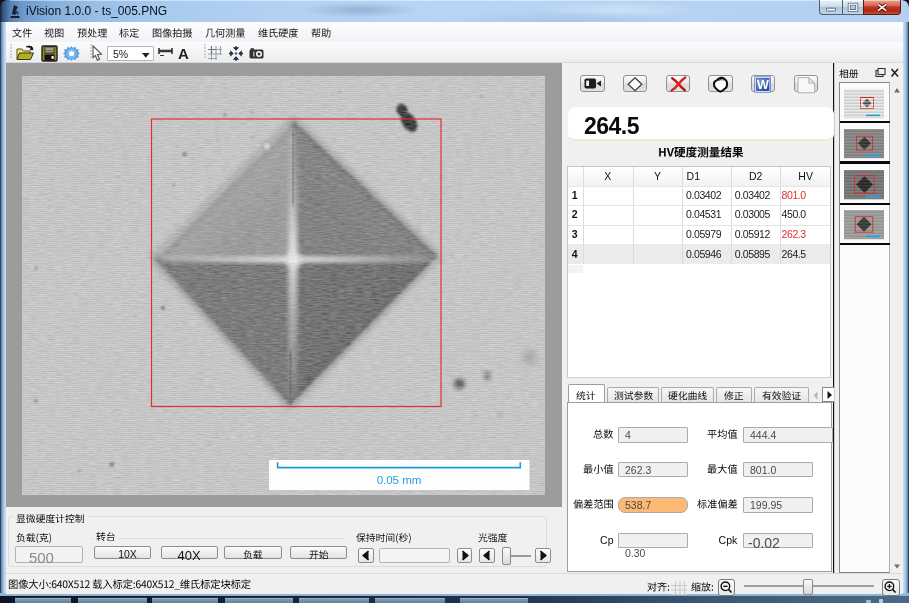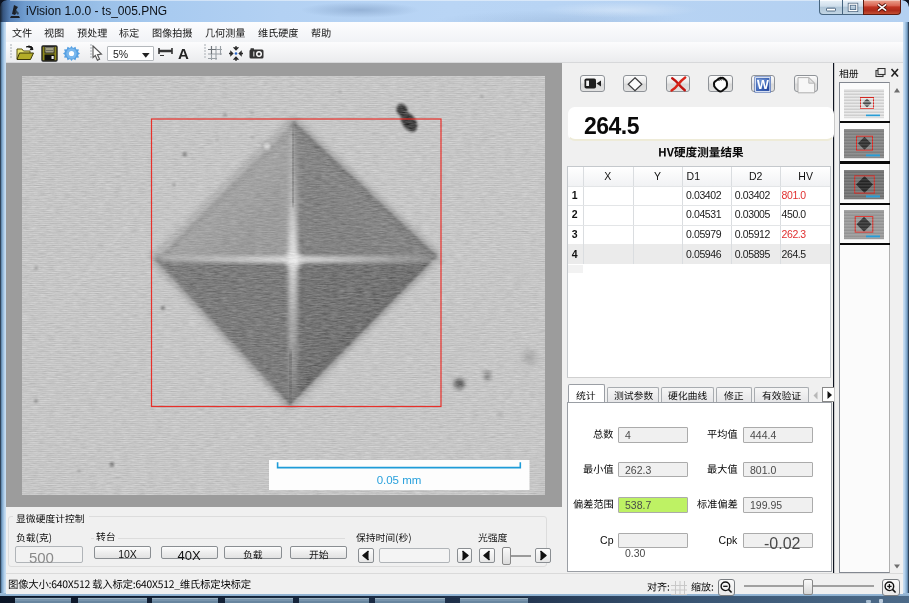--- a/index.html
+++ b/index.html
@@ -362,54 +362,54 @@
     <div class="abs" style="left:566.5px;top:402.3px;width:265px;height:169.7px;background:#fff;border:1px solid #9a9ea4"></div>
     <svg style="position:absolute;left:593.1px;top:426.2px;overflow:visible" width="20" height="15" viewBox="0 0 20 15">
       <path d="M7.7 9.7 8.3 9.3Q8.6 9.7 8.9 10.1Q9.2 10.4 9.4 10.8Q9.7 11.2 9.8 11.5L9.1 11.9Q9.0 11.6 8.8 11.2Q8.6 10.8 8.3 10.4Q8.0 10.0 7.7 9.7ZM4.2 9.1 4.7 8.7Q5.1 8.9 5.4 9.2Q5.8 9.5 6.1 9.7Q6.4 10.0 6.6 10.3L6.0 10.8Q5.8 10.5 5.5 10.2Q5.2 9.9 4.9 9.6Q4.5 9.3 4.2 9.1ZM2.9 9.4H3.7V11.5Q3.7 11.7 3.8 11.8Q4.0 11.8 4.4 11.8Q4.5 11.8 4.7 11.8Q4.9 11.8 5.2 11.8Q5.5 11.8 5.8 11.8Q6.1 11.8 6.3 11.8Q6.5 11.8 6.6 11.8Q6.9 11.8 7.0 11.8Q7.1 11.7 7.2 11.5Q7.2 11.2 7.3 10.8Q7.4 10.9 7.5 10.9Q7.6 11.0 7.8 11.0Q7.9 11.1 8.0 11.1Q7.9 11.7 7.8 12.0Q7.7 12.3 7.4 12.4Q7.2 12.5 6.7 12.5Q6.6 12.5 6.4 12.5Q6.1 12.5 5.8 12.5Q5.5 12.5 5.2 12.5Q4.9 12.5 4.7 12.5Q4.5 12.5 4.4 12.5Q3.8 12.5 3.5 12.4Q3.1 12.4 3.0 12.1Q2.9 11.9 2.9 11.5ZM1.4 9.5 2.1 9.7Q2.0 10.3 1.7 11.0Q1.5 11.6 1.1 12.1L0.4 11.7Q0.7 11.5 0.8 11.1Q1.0 10.8 1.2 10.3Q1.3 9.9 1.4 9.5ZM2.6 3.6 3.3 3.3Q3.6 3.7 3.9 4.2Q4.2 4.7 4.4 5.0L3.7 5.4Q3.6 5.1 3.4 4.8Q3.3 4.5 3.1 4.2Q2.8 3.9 2.6 3.6ZM7.0 3.3 7.8 3.6Q7.4 4.2 7.1 4.8Q6.7 5.4 6.4 5.8L5.7 5.5Q5.9 5.2 6.2 4.8Q6.4 4.4 6.6 4.0Q6.8 3.6 7.0 3.3ZM2.7 6.0V7.8H7.5V6.0ZM1.9 5.3H8.4V8.6H1.9Z M10.9 8.5H14.8V9.2H10.9ZM10.7 5.2H15.6V5.8H10.7ZM14.7 3.5 15.4 3.7Q15.1 4.1 14.9 4.4Q14.7 4.8 14.4 5.1L14.0 4.8Q14.1 4.6 14.2 4.4Q14.4 4.2 14.5 3.9Q14.6 3.7 14.7 3.5ZM12.8 3.3H13.5V7.7H12.8ZM11.1 3.7 11.7 3.5Q11.9 3.8 12.1 4.2Q12.2 4.6 12.3 4.8L11.7 5.1Q11.7 4.8 11.5 4.4Q11.3 4.1 11.1 3.7ZM12.8 5.4 13.4 5.7Q13.1 6.2 12.7 6.6Q12.3 7.0 11.9 7.4Q11.5 7.7 11.0 8.0Q10.9 7.8 10.8 7.7Q10.7 7.5 10.6 7.4Q11.0 7.2 11.5 6.9Q11.9 6.6 12.2 6.2Q12.6 5.8 12.8 5.4ZM13.4 5.6Q13.6 5.7 13.8 5.9Q14.1 6.1 14.4 6.2Q14.7 6.4 15.0 6.6Q15.2 6.8 15.3 6.8L14.9 7.4Q14.8 7.3 14.5 7.1Q14.3 6.9 14.0 6.7Q13.7 6.5 13.5 6.3Q13.2 6.1 13.0 6.0ZM16.4 5.2H19.9V6.0H16.4ZM16.6 3.3 17.3 3.5Q17.2 4.4 16.9 5.3Q16.7 6.2 16.4 7.0Q16.1 7.8 15.7 8.4Q15.6 8.3 15.5 8.2Q15.4 8.2 15.3 8.1Q15.2 8.0 15.1 7.9Q15.5 7.4 15.8 6.7Q16.1 5.9 16.3 5.1Q16.5 4.2 16.6 3.3ZM18.5 5.7 19.2 5.7Q19.0 7.5 18.5 8.8Q18.1 10.1 17.3 11.1Q16.5 12.0 15.2 12.7Q15.2 12.6 15.1 12.5Q15.0 12.4 15.0 12.2Q14.9 12.1 14.8 12.1Q16.0 11.5 16.7 10.6Q17.5 9.7 17.9 8.5Q18.3 7.3 18.5 5.7ZM16.8 5.9Q17.0 7.2 17.5 8.4Q17.9 9.6 18.5 10.6Q19.2 11.5 20.1 12.0Q20.0 12.1 19.8 12.2Q19.7 12.4 19.6 12.6Q18.6 12.0 18.0 11.0Q17.3 10.0 16.9 8.8Q16.4 7.5 16.2 6.0ZM11.3 10.3 11.8 9.8Q12.3 10.0 12.9 10.3Q13.5 10.6 14.0 10.9Q14.5 11.1 14.9 11.4L14.4 11.9Q14.1 11.6 13.5 11.3Q13.0 11.0 12.4 10.8Q11.9 10.5 11.3 10.3ZM14.6 8.5H14.7L14.8 8.5L15.2 8.7Q14.9 9.8 14.3 10.6Q13.7 11.3 12.8 11.8Q12.0 12.3 11.0 12.6Q10.9 12.4 10.8 12.3Q10.7 12.1 10.6 12.0Q11.5 11.8 12.3 11.3Q13.1 10.9 13.7 10.2Q14.3 9.6 14.6 8.6ZM11.3 10.3Q11.5 10.0 11.8 9.5Q12.0 9.1 12.2 8.7Q12.4 8.3 12.6 7.9L13.3 8.0Q13.1 8.4 12.9 8.9Q12.7 9.3 12.4 9.7Q12.2 10.1 12.0 10.4Z" fill="#0a0a0a"></path>
     </svg>
     <svg style="position:absolute;left:706.7px;top:426.2px;overflow:visible" width="31" height="15" viewBox="0 0 31 15">
       <path d="M1.1 3.9H9.1V4.7H1.1ZM0.5 8.3H9.7V9.0H0.5ZM1.8 5.4 2.5 5.2Q2.7 5.6 2.9 6.0Q3.1 6.4 3.2 6.8Q3.4 7.2 3.4 7.5L2.7 7.8Q2.6 7.5 2.5 7.1Q2.4 6.7 2.2 6.2Q2.0 5.8 1.8 5.4ZM7.7 5.2 8.5 5.4Q8.3 5.8 8.1 6.2Q7.9 6.7 7.7 7.1Q7.5 7.5 7.2 7.8L6.6 7.6Q6.8 7.3 7.0 6.8Q7.2 6.4 7.4 6.0Q7.6 5.5 7.7 5.2ZM4.7 4.2H5.5V12.6H4.7Z M15.5 4.9H19.2V5.6H15.5ZM19.0 4.9H19.7Q19.7 4.9 19.7 5.0Q19.7 5.1 19.7 5.2Q19.7 5.2 19.7 5.3Q19.6 7.1 19.6 8.3Q19.5 9.6 19.4 10.4Q19.4 11.1 19.3 11.6Q19.2 12.0 19.0 12.2Q18.8 12.4 18.7 12.5Q18.5 12.6 18.2 12.6Q17.9 12.7 17.4 12.7Q17.0 12.6 16.5 12.6Q16.5 12.4 16.4 12.2Q16.4 12.0 16.3 11.9Q16.8 11.9 17.3 11.9Q17.7 12.0 17.9 12.0Q18.1 12.0 18.2 11.9Q18.3 11.9 18.4 11.8Q18.5 11.7 18.6 11.2Q18.7 10.8 18.8 10.0Q18.8 9.2 18.9 8.0Q18.9 6.8 19.0 5.1ZM16.0 3.3 16.7 3.5Q16.4 4.2 16.1 4.9Q15.7 5.6 15.3 6.3Q14.8 6.9 14.4 7.3Q14.3 7.3 14.2 7.1Q14.1 7.0 14.0 6.9Q13.9 6.8 13.8 6.7Q14.3 6.3 14.7 5.8Q15.1 5.2 15.4 4.6Q15.8 3.9 16.0 3.3ZM15.1 7.1 15.6 6.7Q15.9 6.9 16.3 7.2Q16.6 7.5 17.0 7.8Q17.3 8.1 17.5 8.3L17.0 8.8Q16.8 8.6 16.5 8.3Q16.2 8.0 15.8 7.7Q15.5 7.4 15.1 7.1ZM14.3 10.6Q14.8 10.4 15.4 10.1Q16.1 9.8 16.8 9.4Q17.5 9.0 18.2 8.6L18.4 9.2Q17.7 9.6 17.1 10.0Q16.4 10.4 15.8 10.7Q15.2 11.0 14.6 11.3ZM10.6 5.7H13.9V6.4H10.6ZM11.9 3.4H12.7V10.2H11.9ZM10.6 10.6Q11.0 10.4 11.6 10.1Q12.1 9.9 12.8 9.6Q13.4 9.3 14.1 8.9L14.3 9.6Q13.4 10.1 12.5 10.5Q11.6 11.0 10.8 11.4Z M23.8 4.3H29.9V5.0H23.8ZM23.3 11.7H30.2V12.4H23.3ZM24.3 5.9H29.3V11.9H28.6V6.5H25.0V11.9H24.3ZM24.8 7.4H28.7V8.0H24.8ZM24.8 8.8H28.9V9.4H24.8ZM24.8 10.3H28.7V10.8H24.8ZM26.5 3.3 27.3 3.3Q27.2 3.8 27.1 4.3Q27.0 4.9 26.9 5.3Q26.8 5.8 26.7 6.2L26.0 6.1Q26.1 5.7 26.2 5.2Q26.3 4.7 26.4 4.2Q26.5 3.7 26.5 3.3ZM23.1 3.3 23.8 3.5Q23.5 4.4 23.1 5.2Q22.7 6.0 22.2 6.8Q21.7 7.5 21.2 8.1Q21.1 8.0 21.0 7.9Q21.0 7.7 20.9 7.6Q20.8 7.4 20.7 7.3Q21.2 6.8 21.6 6.2Q22.1 5.5 22.4 4.8Q22.8 4.0 23.1 3.3ZM22.0 5.9 22.7 5.2 22.7 5.2V12.6H22.0Z" fill="#0a0a0a"></path>
     </svg>
     <div class="abs" style="left:618.0px;top:427.0px;width:70px;height:15.5px;background:#f0f0f0;border:1px solid #ababab;border-radius:1px">
       <div class="abs" style="left:6px;top:1.2px;font-size:10.5px;color:#4a4a4a">4</div>
     </div>
-    <div class="abs" style="left:743.0px;top:427.0px;width:70px;height:15.5px;background:#f0f0f0;border:1px solid #ababab;border-radius:1px">
+    <div class="abs" style="left:743.0px;top:427.0px;width:90px;height:15.5px;background:#f0f0f0;border:1px solid #ababab;border-radius:1px">
       <div class="abs" style="left:6px;top:1.2px;font-size:10.5px;color:#4a4a4a">444.4</div>
     </div>
     <svg style="position:absolute;left:582.9px;top:460.7px;overflow:visible" width="31" height="15" viewBox="0 0 31 15">
       <path d="M2.5 5.4V6.1H7.7V5.4ZM2.5 4.1V4.8H7.7V4.1ZM1.8 3.6H8.4V6.6H1.8ZM0.5 7.2H9.7V7.8H0.5ZM5.2 8.5H8.8V9.1H5.2ZM1.9 8.5H4.4V9.1H1.9ZM1.9 9.8H4.4V10.4H1.9ZM6.2 9.0Q6.7 10.1 7.6 10.9Q8.5 11.7 9.8 12.0Q9.7 12.1 9.6 12.3Q9.4 12.5 9.4 12.6Q8.0 12.2 7.1 11.3Q6.1 10.4 5.6 9.2ZM8.7 8.5H8.8L8.9 8.4L9.4 8.6Q9.1 9.7 8.5 10.4Q7.8 11.2 7.1 11.8Q6.3 12.3 5.4 12.6Q5.3 12.5 5.2 12.3Q5.1 12.2 5.0 12.1Q5.8 11.8 6.5 11.3Q7.3 10.8 7.8 10.1Q8.4 9.5 8.7 8.6ZM0.5 11.4Q1.1 11.3 1.9 11.3Q2.7 11.2 3.6 11.1Q4.4 11.0 5.3 10.9L5.3 11.5Q4.5 11.6 3.6 11.7Q2.8 11.8 2.0 11.9Q1.2 12.0 0.6 12.1ZM4.0 7.4H4.8V12.6H4.0ZM1.5 7.4H2.2V11.6H1.5Z M14.9 3.4H15.8V11.6Q15.8 12.0 15.6 12.2Q15.5 12.4 15.2 12.5Q15.0 12.6 14.5 12.6Q14.0 12.7 13.3 12.6Q13.2 12.5 13.2 12.4Q13.1 12.3 13.1 12.1Q13.0 12.0 13.0 11.9Q13.3 11.9 13.7 11.9Q14.0 11.9 14.3 11.9Q14.5 11.9 14.6 11.9Q14.8 11.9 14.9 11.8Q14.9 11.7 14.9 11.6ZM17.4 6.0 18.1 5.7Q18.6 6.4 19.0 7.3Q19.4 8.1 19.7 8.9Q20.0 9.6 20.2 10.3L19.3 10.6Q19.2 10.0 18.9 9.2Q18.6 8.4 18.2 7.6Q17.8 6.7 17.4 6.0ZM12.3 5.8 13.1 5.9Q12.9 6.7 12.7 7.5Q12.4 8.3 12.1 9.1Q11.7 9.9 11.3 10.4Q11.2 10.4 11.0 10.3Q10.9 10.2 10.8 10.1Q10.6 10.1 10.5 10.0Q11.0 9.5 11.3 8.8Q11.7 8.0 11.9 7.3Q12.1 6.5 12.3 5.8Z M23.8 4.3H29.9V5.0H23.8ZM23.3 11.7H30.2V12.4H23.3ZM24.3 5.9H29.3V11.9H28.6V6.5H25.0V11.9H24.3ZM24.8 7.4H28.7V8.0H24.8ZM24.8 8.8H28.9V9.4H24.8ZM24.8 10.3H28.7V10.8H24.8ZM26.5 3.3 27.3 3.3Q27.2 3.8 27.1 4.3Q27.0 4.9 26.9 5.3Q26.8 5.8 26.7 6.2L26.0 6.1Q26.1 5.7 26.2 5.2Q26.3 4.7 26.4 4.2Q26.5 3.7 26.5 3.3ZM23.1 3.3 23.8 3.5Q23.5 4.4 23.1 5.2Q22.7 6.0 22.2 6.8Q21.7 7.5 21.2 8.1Q21.1 8.0 21.0 7.9Q21.0 7.7 20.9 7.6Q20.8 7.4 20.7 7.3Q21.2 6.8 21.6 6.2Q22.1 5.5 22.4 4.8Q22.8 4.0 23.1 3.3ZM22.0 5.9 22.7 5.2 22.7 5.2V12.6H22.0Z" fill="#0a0a0a"></path>
     </svg>
     <svg style="position:absolute;left:706.7px;top:460.7px;overflow:visible" width="31" height="15" viewBox="0 0 31 15">
       <path d="M2.5 5.4V6.1H7.7V5.4ZM2.5 4.1V4.8H7.7V4.1ZM1.8 3.6H8.4V6.6H1.8ZM0.5 7.2H9.7V7.8H0.5ZM5.2 8.5H8.8V9.1H5.2ZM1.9 8.5H4.4V9.1H1.9ZM1.9 9.8H4.4V10.4H1.9ZM6.2 9.0Q6.7 10.1 7.6 10.9Q8.5 11.7 9.8 12.0Q9.7 12.1 9.6 12.3Q9.4 12.5 9.4 12.6Q8.0 12.2 7.1 11.3Q6.1 10.4 5.6 9.2ZM8.7 8.5H8.8L8.9 8.4L9.4 8.6Q9.1 9.7 8.5 10.4Q7.8 11.2 7.1 11.8Q6.3 12.3 5.4 12.6Q5.3 12.5 5.2 12.3Q5.1 12.2 5.0 12.1Q5.8 11.8 6.5 11.3Q7.3 10.8 7.8 10.1Q8.4 9.5 8.7 8.6ZM0.5 11.4Q1.1 11.3 1.9 11.3Q2.7 11.2 3.6 11.1Q4.4 11.0 5.3 10.9L5.3 11.5Q4.5 11.6 3.6 11.7Q2.8 11.8 2.0 11.9Q1.2 12.0 0.6 12.1ZM4.0 7.4H4.8V12.6H4.0ZM1.5 7.4H2.2V11.6H1.5Z M10.8 6.2H19.8V7.0H10.8ZM15.8 6.5Q16.1 7.7 16.7 8.8Q17.3 9.9 18.1 10.7Q18.9 11.5 20.0 11.9Q19.9 12.0 19.8 12.1Q19.7 12.3 19.6 12.4Q19.5 12.5 19.4 12.6Q18.3 12.1 17.5 11.2Q16.6 10.4 16.0 9.2Q15.4 8.1 15.0 6.7ZM14.9 3.3H15.7Q15.7 3.9 15.7 4.7Q15.7 5.6 15.5 6.4Q15.4 7.3 15.1 8.2Q14.9 9.1 14.4 9.9Q13.9 10.7 13.1 11.4Q12.3 12.1 11.2 12.6Q11.1 12.5 11.0 12.3Q10.8 12.1 10.6 12.0Q11.7 11.5 12.5 10.9Q13.2 10.2 13.7 9.4Q14.1 8.7 14.4 7.8Q14.6 7.0 14.7 6.2Q14.9 5.4 14.9 4.6Q14.9 3.9 14.9 3.3Z M23.8 4.3H29.9V5.0H23.8ZM23.3 11.7H30.2V12.4H23.3ZM24.3 5.9H29.3V11.9H28.6V6.5H25.0V11.9H24.3ZM24.8 7.4H28.7V8.0H24.8ZM24.8 8.8H28.9V9.4H24.8ZM24.8 10.3H28.7V10.8H24.8ZM26.5 3.3 27.3 3.3Q27.2 3.8 27.1 4.3Q27.0 4.9 26.9 5.3Q26.8 5.8 26.7 6.2L26.0 6.1Q26.1 5.7 26.2 5.2Q26.3 4.7 26.4 4.2Q26.5 3.7 26.5 3.3ZM23.1 3.3 23.8 3.5Q23.5 4.4 23.1 5.2Q22.7 6.0 22.2 6.8Q21.7 7.5 21.2 8.1Q21.1 8.0 21.0 7.9Q21.0 7.7 20.9 7.6Q20.8 7.4 20.7 7.3Q21.2 6.8 21.6 6.2Q22.1 5.5 22.4 4.8Q22.8 4.0 23.1 3.3ZM22.0 5.9 22.7 5.2 22.7 5.2V12.6H22.0Z" fill="#0a0a0a"></path>
     </svg>
     <div class="abs" style="left:618.0px;top:461.5px;width:70px;height:15.5px;background:#f0f0f0;border:1px solid #ababab;border-radius:1px">
       <div class="abs" style="left:6px;top:1.2px;font-size:10.5px;color:#4a4a4a">262.3</div>
     </div>
     <div class="abs" style="left:743.0px;top:461.5px;width:70px;height:15.5px;background:#f0f0f0;border:1px solid #ababab;border-radius:1px">
       <div class="abs" style="left:6px;top:1.2px;font-size:10.5px;color:#4a4a4a">801.0</div>
     </div>
     <svg style="position:absolute;left:572.7px;top:496.2px;overflow:visible" width="41" height="15" viewBox="0 0 41 15">
       <path d="M5.8 3.4 6.5 3.2Q6.7 3.5 6.8 3.9Q7.0 4.2 7.1 4.5L6.3 4.7Q6.3 4.4 6.1 4.1Q6.0 3.7 5.8 3.4ZM2.9 3.3 3.6 3.5Q3.2 4.4 2.8 5.2Q2.3 6.1 1.8 6.8Q1.3 7.5 0.7 8.1Q0.7 8.0 0.6 7.9Q0.5 7.7 0.5 7.6Q0.4 7.5 0.3 7.4Q0.8 6.9 1.3 6.2Q1.8 5.6 2.2 4.8Q2.6 4.1 2.9 3.3ZM1.8 5.9 2.5 5.2 2.5 5.2V12.6H1.8ZM4.0 4.4H9.3V6.9H4.0V6.2H8.6V5.0H4.0ZM3.7 4.4H4.4V6.5Q4.4 7.1 4.3 7.9Q4.3 8.6 4.2 9.5Q4.1 10.3 3.9 11.1Q3.8 11.9 3.5 12.5Q3.4 12.5 3.3 12.4Q3.2 12.3 3.1 12.2Q3.0 12.1 2.9 12.1Q3.2 11.5 3.3 10.7Q3.5 10.0 3.5 9.2Q3.6 8.5 3.6 7.8Q3.7 7.1 3.7 6.5ZM4.5 7.5H9.3V8.1H5.1V12.6H4.5ZM8.9 7.5H9.5V11.9Q9.5 12.1 9.4 12.2Q9.4 12.4 9.2 12.5Q9.1 12.5 8.9 12.6Q8.6 12.6 8.3 12.6Q8.3 12.5 8.2 12.3Q8.1 12.1 8.1 12.0Q8.3 12.0 8.5 12.0Q8.7 12.0 8.7 12.0Q8.9 12.0 8.9 11.9ZM4.8 9.7H9.1V10.3H4.8ZM6.0 7.8H6.5V12.3H6.0ZM7.4 7.8H7.9V12.3H7.4Z M11.3 4.6H19.4V5.3H11.3ZM11.8 6.2H18.9V6.9H11.8ZM12.5 11.5H19.8V12.2H12.5ZM10.8 7.8H19.8V8.5H10.8ZM13.8 9.3H19.0V10.0H13.8ZM15.9 9.5H16.7V11.9H15.9ZM12.6 3.6 13.3 3.3Q13.6 3.6 13.8 4.0Q14.1 4.4 14.2 4.7L13.5 5.0Q13.4 4.7 13.1 4.3Q12.9 3.9 12.6 3.6ZM17.3 3.2 18.1 3.5Q17.9 3.9 17.6 4.3Q17.3 4.6 17.1 4.9L16.4 4.7Q16.6 4.5 16.7 4.2Q16.9 4.0 17.0 3.7Q17.2 3.5 17.3 3.2ZM14.8 4.8 15.6 5.0Q15.2 6.7 14.7 8.0Q14.1 9.3 13.2 10.3Q12.4 11.3 11.2 12.0Q11.1 11.9 11.0 11.8Q10.9 11.7 10.8 11.5Q10.7 11.4 10.6 11.3Q11.8 10.7 12.6 9.8Q13.5 8.9 14.0 7.6Q14.5 6.4 14.8 4.8Z M25.0 6.3H28.9V7.0H25.0ZM21.2 12.0Q21.5 11.7 21.9 11.3Q22.3 10.8 22.8 10.4Q23.2 9.9 23.6 9.4L24.1 10.0Q23.7 10.4 23.3 10.9Q22.9 11.3 22.5 11.8Q22.1 12.2 21.7 12.6ZM21.6 6.4 22.0 5.9Q22.3 6.1 22.7 6.3Q23.0 6.5 23.4 6.7Q23.7 6.9 23.9 7.0L23.4 7.6Q23.2 7.4 22.9 7.2Q22.6 7.0 22.2 6.8Q21.9 6.6 21.6 6.4ZM21.0 8.4 21.4 7.9Q21.7 8.0 22.1 8.2Q22.4 8.3 22.8 8.5Q23.1 8.7 23.3 8.8L22.9 9.4Q22.7 9.3 22.3 9.1Q22.0 8.9 21.7 8.7Q21.3 8.5 21.0 8.4ZM28.5 6.3H29.3V8.9Q29.3 9.2 29.2 9.4Q29.1 9.6 28.8 9.7Q28.6 9.8 28.1 9.8Q27.7 9.8 27.0 9.8Q27.0 9.6 26.9 9.4Q26.8 9.2 26.8 9.1Q27.1 9.1 27.4 9.1Q27.7 9.1 28.0 9.1Q28.2 9.1 28.3 9.1Q28.4 9.1 28.5 9.0Q28.5 9.0 28.5 8.9ZM24.6 6.3H25.4V11.2Q25.4 11.4 25.4 11.5Q25.5 11.7 25.7 11.7Q25.9 11.7 26.2 11.7Q26.3 11.7 26.5 11.7Q26.8 11.7 27.1 11.7Q27.4 11.7 27.7 11.7Q28.0 11.7 28.3 11.7Q28.5 11.7 28.7 11.7Q29.0 11.7 29.1 11.6Q29.3 11.5 29.4 11.2Q29.4 10.9 29.5 10.4Q29.6 10.4 29.8 10.5Q30.0 10.6 30.2 10.7Q30.1 11.4 30.0 11.8Q29.9 12.2 29.6 12.3Q29.3 12.5 28.7 12.5Q28.6 12.5 28.4 12.5Q28.1 12.5 27.8 12.5Q27.4 12.5 27.1 12.5Q26.8 12.5 26.5 12.5Q26.2 12.5 26.2 12.5Q25.6 12.5 25.2 12.4Q24.9 12.3 24.7 12.0Q24.6 11.7 24.6 11.2ZM21.0 4.2H30.0V4.9H21.0ZM23.3 3.3H24.1V5.9H23.3ZM26.9 3.3H27.7V5.9H26.9Z M32.7 8.4H38.2V9.1H32.7ZM33.3 6.9H38.1V7.6H33.3ZM35.3 4.6H36.0V11.2H35.3ZM32.9 5.5H38.5V6.1H32.9ZM37.9 8.4H38.6Q38.6 8.4 38.6 8.5Q38.6 8.6 38.6 8.7Q38.5 9.5 38.4 9.9Q38.3 10.3 38.2 10.5Q38.1 10.6 38.0 10.6Q37.8 10.6 37.7 10.7Q37.5 10.7 37.3 10.7Q37.0 10.7 36.7 10.7Q36.7 10.5 36.7 10.3Q36.6 10.2 36.5 10.0Q36.8 10.1 37.0 10.1Q37.3 10.1 37.4 10.1Q37.5 10.1 37.5 10.1Q37.6 10.1 37.6 10.0Q37.7 9.9 37.8 9.6Q37.9 9.3 37.9 8.5ZM31.4 3.7H40.0V12.6H39.2V4.4H32.2V12.6H31.4ZM31.9 11.5H39.6V12.1H31.9Z" fill="#0a0a0a"></path>
     </svg>
     <svg style="position:absolute;left:696.5px;top:496.2px;overflow:visible" width="41" height="15" viewBox="0 0 41 15">
       <path d="M4.7 4.0H9.2V4.8H4.7ZM4.3 6.5H9.7V7.2H4.3ZM6.5 6.8H7.3V11.7Q7.3 12.0 7.2 12.2Q7.1 12.4 6.9 12.5Q6.7 12.6 6.3 12.6Q5.9 12.6 5.4 12.6Q5.4 12.4 5.3 12.2Q5.2 12.0 5.2 11.8Q5.5 11.8 5.9 11.8Q6.2 11.8 6.3 11.8Q6.4 11.8 6.4 11.8Q6.5 11.7 6.5 11.6ZM7.9 8.5 8.6 8.3Q8.9 8.8 9.1 9.4Q9.3 9.9 9.5 10.5Q9.7 11.0 9.8 11.4L9.1 11.7Q9.0 11.3 8.8 10.7Q8.6 10.2 8.4 9.6Q8.2 9.0 7.9 8.5ZM5.0 8.3 5.7 8.5Q5.6 9.1 5.3 9.7Q5.1 10.2 4.9 10.7Q4.6 11.3 4.3 11.7Q4.3 11.6 4.2 11.5Q4.0 11.4 3.9 11.4Q3.8 11.3 3.7 11.2Q4.1 10.7 4.5 9.9Q4.8 9.2 5.0 8.3ZM0.5 5.4H4.2V6.1H0.5ZM2.1 3.3H2.8V12.6H2.1ZM2.0 5.9 2.5 6.0Q2.4 6.6 2.2 7.2Q2.0 7.8 1.7 8.4Q1.5 9.0 1.2 9.5Q1.0 10.0 0.7 10.4Q0.6 10.3 0.6 10.1Q0.5 10.0 0.4 9.9Q0.3 9.7 0.2 9.6Q0.6 9.2 0.9 8.6Q1.3 8.0 1.5 7.2Q1.8 6.5 2.0 5.9ZM2.8 6.4Q2.9 6.5 3.1 6.7Q3.3 7.0 3.5 7.3Q3.7 7.5 3.9 7.8Q4.1 8.0 4.2 8.2L3.7 8.8Q3.7 8.6 3.5 8.3Q3.3 8.0 3.1 7.7Q2.9 7.4 2.7 7.1Q2.5 6.8 2.4 6.7Z M14.4 7.1H19.5V7.8H14.4ZM14.4 9.2H19.5V9.8H14.4ZM14.4 11.2H19.9V11.9H14.4ZM14.7 3.4 15.4 3.5Q15.2 4.4 14.8 5.2Q14.4 6.0 13.9 6.7Q13.4 7.4 12.9 8.0Q12.9 7.9 12.8 7.8Q12.7 7.7 12.5 7.6Q12.4 7.5 12.4 7.4Q12.9 6.9 13.3 6.3Q13.8 5.6 14.1 4.9Q14.5 4.1 14.7 3.4ZM14.6 5.1H19.7V5.8H14.6V12.6H13.9V5.7L14.5 5.1ZM16.8 5.5H17.5V11.6H16.8ZM16.4 3.6 17.0 3.3Q17.3 3.7 17.5 4.1Q17.7 4.5 17.9 4.8L17.2 5.1Q17.0 4.8 16.8 4.4Q16.6 4.0 16.4 3.6ZM10.7 4.0 11.4 3.7Q11.6 4.1 11.9 4.5Q12.2 4.9 12.4 5.3Q12.6 5.7 12.8 6.0L12.1 6.3Q11.9 6.0 11.7 5.6Q11.5 5.2 11.2 4.8Q10.9 4.4 10.7 4.0ZM10.7 11.8Q10.9 11.4 11.2 10.8Q11.5 10.2 11.7 9.6Q12.0 9.0 12.3 8.4L12.9 8.7Q12.7 9.3 12.5 9.9Q12.2 10.5 12.0 11.1Q11.7 11.7 11.5 12.2Z M26.2 3.4 26.9 3.2Q27.1 3.5 27.2 3.9Q27.4 4.2 27.5 4.5L26.7 4.7Q26.7 4.4 26.5 4.1Q26.4 3.7 26.2 3.4ZM23.3 3.3 24.0 3.5Q23.6 4.4 23.2 5.2Q22.7 6.1 22.2 6.8Q21.7 7.5 21.1 8.1Q21.1 8.0 21.0 7.9Q20.9 7.7 20.9 7.6Q20.8 7.5 20.7 7.4Q21.2 6.9 21.7 6.2Q22.2 5.6 22.6 4.8Q23.0 4.1 23.3 3.3ZM22.2 5.9 22.9 5.2 22.9 5.2V12.6H22.2ZM24.4 4.4H29.7V6.9H24.4V6.2H29.0V5.0H24.4ZM24.1 4.4H24.8V6.5Q24.8 7.1 24.7 7.9Q24.7 8.6 24.6 9.5Q24.5 10.3 24.3 11.1Q24.2 11.9 23.9 12.5Q23.8 12.5 23.7 12.4Q23.6 12.3 23.5 12.2Q23.4 12.1 23.3 12.1Q23.6 11.5 23.7 10.7Q23.9 10.0 23.9 9.2Q24.0 8.5 24.0 7.8Q24.1 7.1 24.1 6.5ZM24.9 7.5H29.7V8.1H25.5V12.6H24.9ZM29.3 7.5H29.9V11.9Q29.9 12.1 29.8 12.2Q29.8 12.4 29.6 12.5Q29.5 12.5 29.3 12.6Q29.0 12.6 28.7 12.6Q28.7 12.5 28.6 12.3Q28.5 12.1 28.5 12.0Q28.7 12.0 28.9 12.0Q29.1 12.0 29.1 12.0Q29.3 12.0 29.3 11.9ZM25.2 9.7H29.5V10.3H25.2ZM26.4 7.8H26.9V12.3H26.4ZM27.8 7.8H28.3V12.3H27.8Z M31.7 4.6H39.8V5.3H31.7ZM32.2 6.2H39.3V6.9H32.2ZM32.9 11.5H40.2V12.2H32.9ZM31.2 7.8H40.2V8.5H31.2ZM34.2 9.3H39.4V10.0H34.2ZM36.3 9.5H37.1V11.9H36.3ZM33.0 3.6 33.7 3.3Q34.0 3.6 34.2 4.0Q34.5 4.4 34.6 4.7L33.9 5.0Q33.8 4.7 33.5 4.3Q33.3 3.9 33.0 3.6ZM37.7 3.2 38.5 3.5Q38.3 3.9 38.0 4.3Q37.7 4.6 37.5 4.9L36.8 4.7Q37.0 4.5 37.1 4.2Q37.3 4.0 37.4 3.7Q37.6 3.5 37.7 3.2ZM35.2 4.8 36.0 5.0Q35.6 6.7 35.1 8.0Q34.5 9.3 33.6 10.3Q32.8 11.3 31.6 12.0Q31.5 11.9 31.4 11.8Q31.3 11.7 31.2 11.5Q31.1 11.4 31.0 11.3Q32.2 10.7 33.0 9.8Q33.9 8.9 34.4 7.6Q34.9 6.4 35.2 4.8Z" fill="#0a0a0a"></path>
     </svg>
-    <div class="abs" style="left:618.0px;top:497.0px;width:70px;height:15.5px;background:#bef264;border:1px solid #ababab;border-radius:1px">
+    <div class="abs" style="left:618.0px;top:497.0px;width:70px;height:15.5px;background:#fdba74;border:1px solid #ababab;border-radius:7px">
       <div class="abs" style="left:6px;top:1.2px;font-size:10.5px;color:#4a4a4a">538.7</div>
     </div>
     <div class="abs" style="left:743.0px;top:497.0px;width:70px;height:15.5px;background:#f0f0f0;border:1px solid #ababab;border-radius:1px">
       <div class="abs" style="left:6px;top:1.2px;font-size:10.5px;color:#4a4a4a">199.95</div>
     </div>
     <div class="abs" style="left:553.5px;top:534.0px;width:60px;text-align:right;font-size:10.5px;color:#0a0a0a">Cp</div>
     <div class="abs" style="left:677.3px;top:534.0px;width:60px;text-align:right;font-size:10.5px;color:#0a0a0a">Cpk</div>
     <div class="abs" style="left:618.0px;top:532.5px;width:70px;height:15.5px;background:#f0f0f0;border:1px solid #ababab;border-radius:1px">
       <div class="abs" style="left:6px;top:13px;font-size:10.5px;color:#4a4a4a">0.30</div>
     </div>
     <div class="abs" style="left:743.0px;top:532.5px;width:70px;height:15.5px;background:#f0f0f0;border:1px solid #ababab;border-radius:1px">
-      <div class="abs" style="left:20px;top:1.2px;font-size:16px;color:#4a4a4a">-0.02</div>
+      <div class="abs" style="left:4px;top:1.2px;font-size:14px;color:#4a4a4a">-0.02</div>
     </div>
     <svg width="0" height="0" style="position:absolute">
       <defs>
         <filter id="thb">
           <feGaussianBlur stdDeviation="0.55"></feGaussianBlur>
         </filter>
       </defs>
     </svg>
     <div class="abs" style="left:834px;top:63px;width:69px;height:510px;background:#f0f0f0;border-left:1px solid #c8c8c8"></div>
     <svg style="position:absolute;left:839.0px;top:66.2px;overflow:visible" width="20" height="15" viewBox="0 0 20 15">

